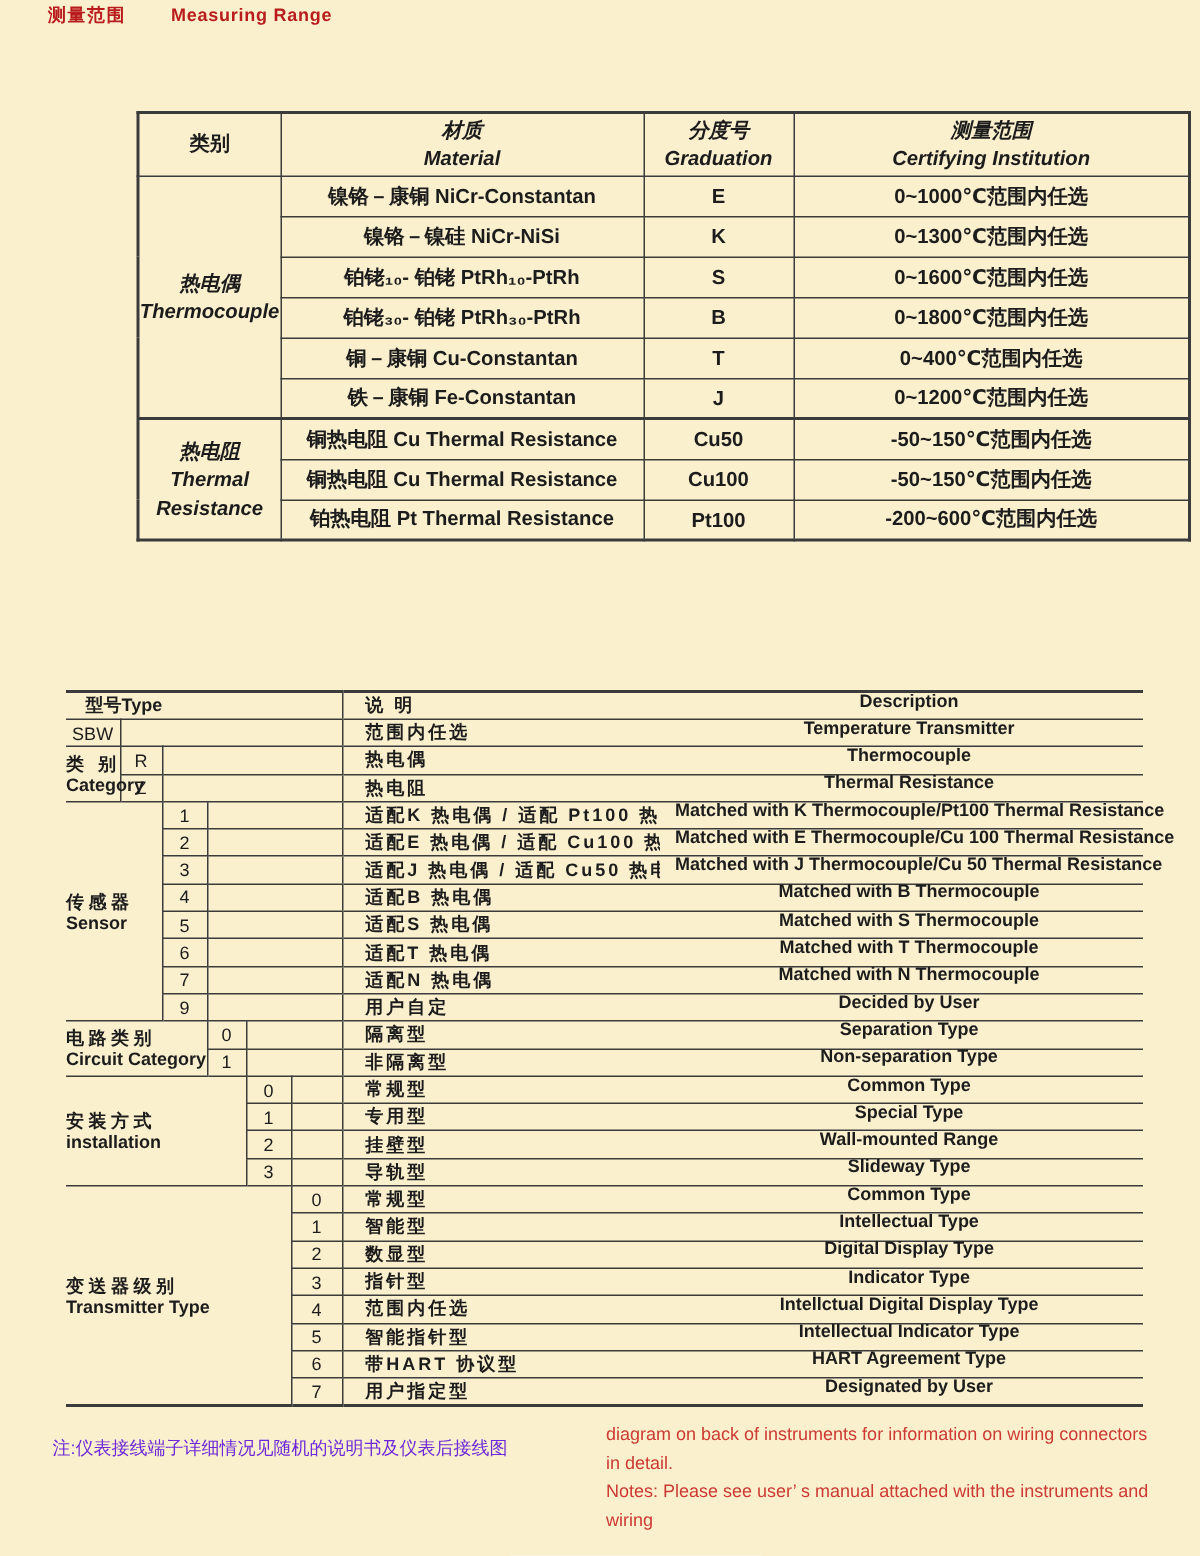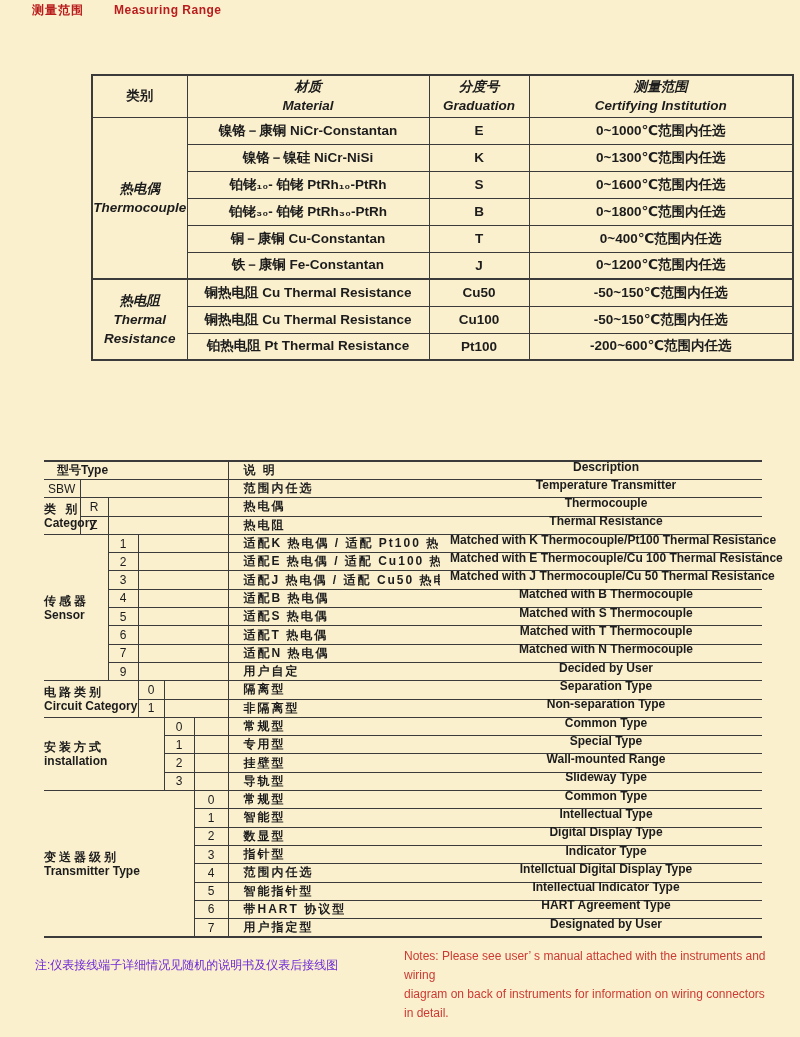--- a/index.html
+++ b/index.html
@@ -323,17 +323,17 @@
     <tr>
       <td class="code bot">7</td>
       <td class="dzh bot">用户指定型</td>
       <td class="den bot"><span class="up">Designated by User</span></td>
     </tr>
   </tbody>
     </table>
 
   <div class="note-zh">注:仪表接线端子详细情况见随机的说明书及仪表后接线图</div>
   <div class="note-en">
+    <div>diagram on back of instruments for information on wiring connectors in detail.</div>
     <div>Notes: Please see user’ s manual attached with the instruments and wiring</div>
-    <div>diagram on back of instruments for information on wiring connectors in detail.</div>
   </div>
 
 </div>
 
 </body></html>

